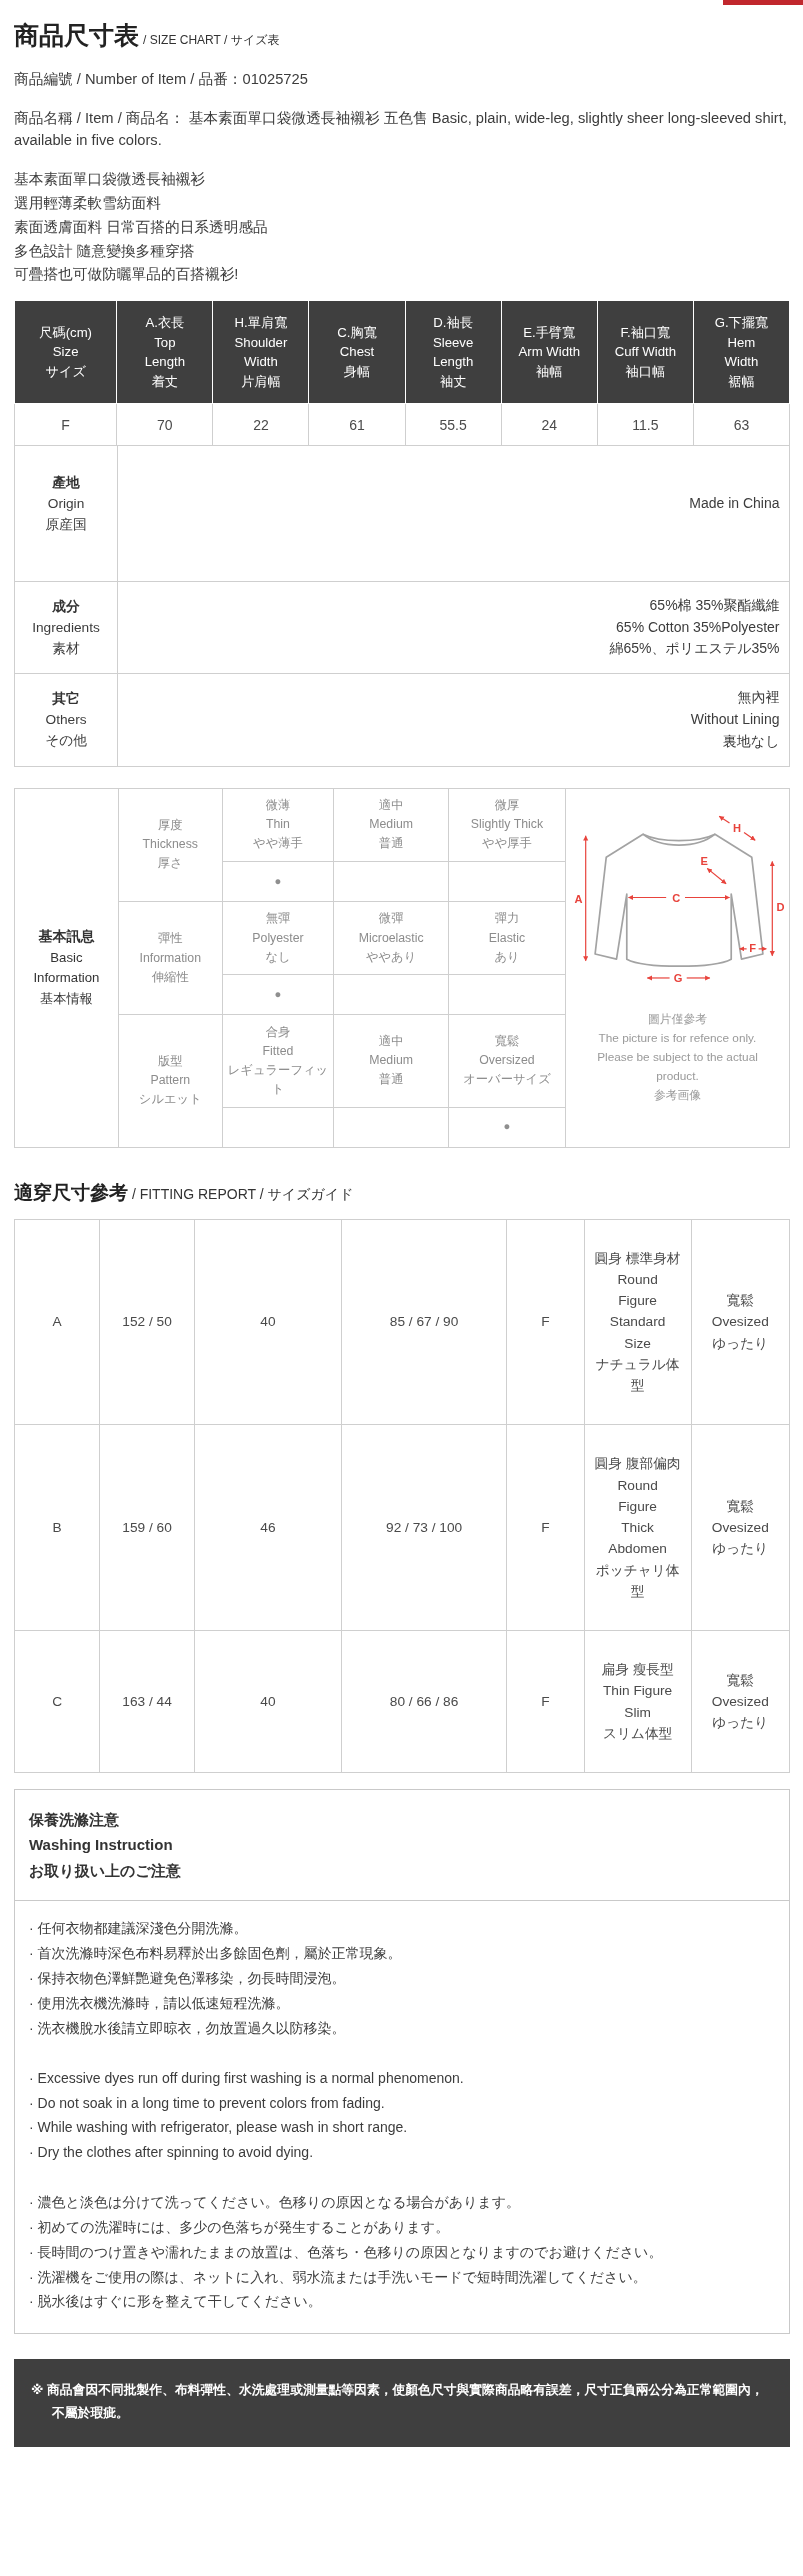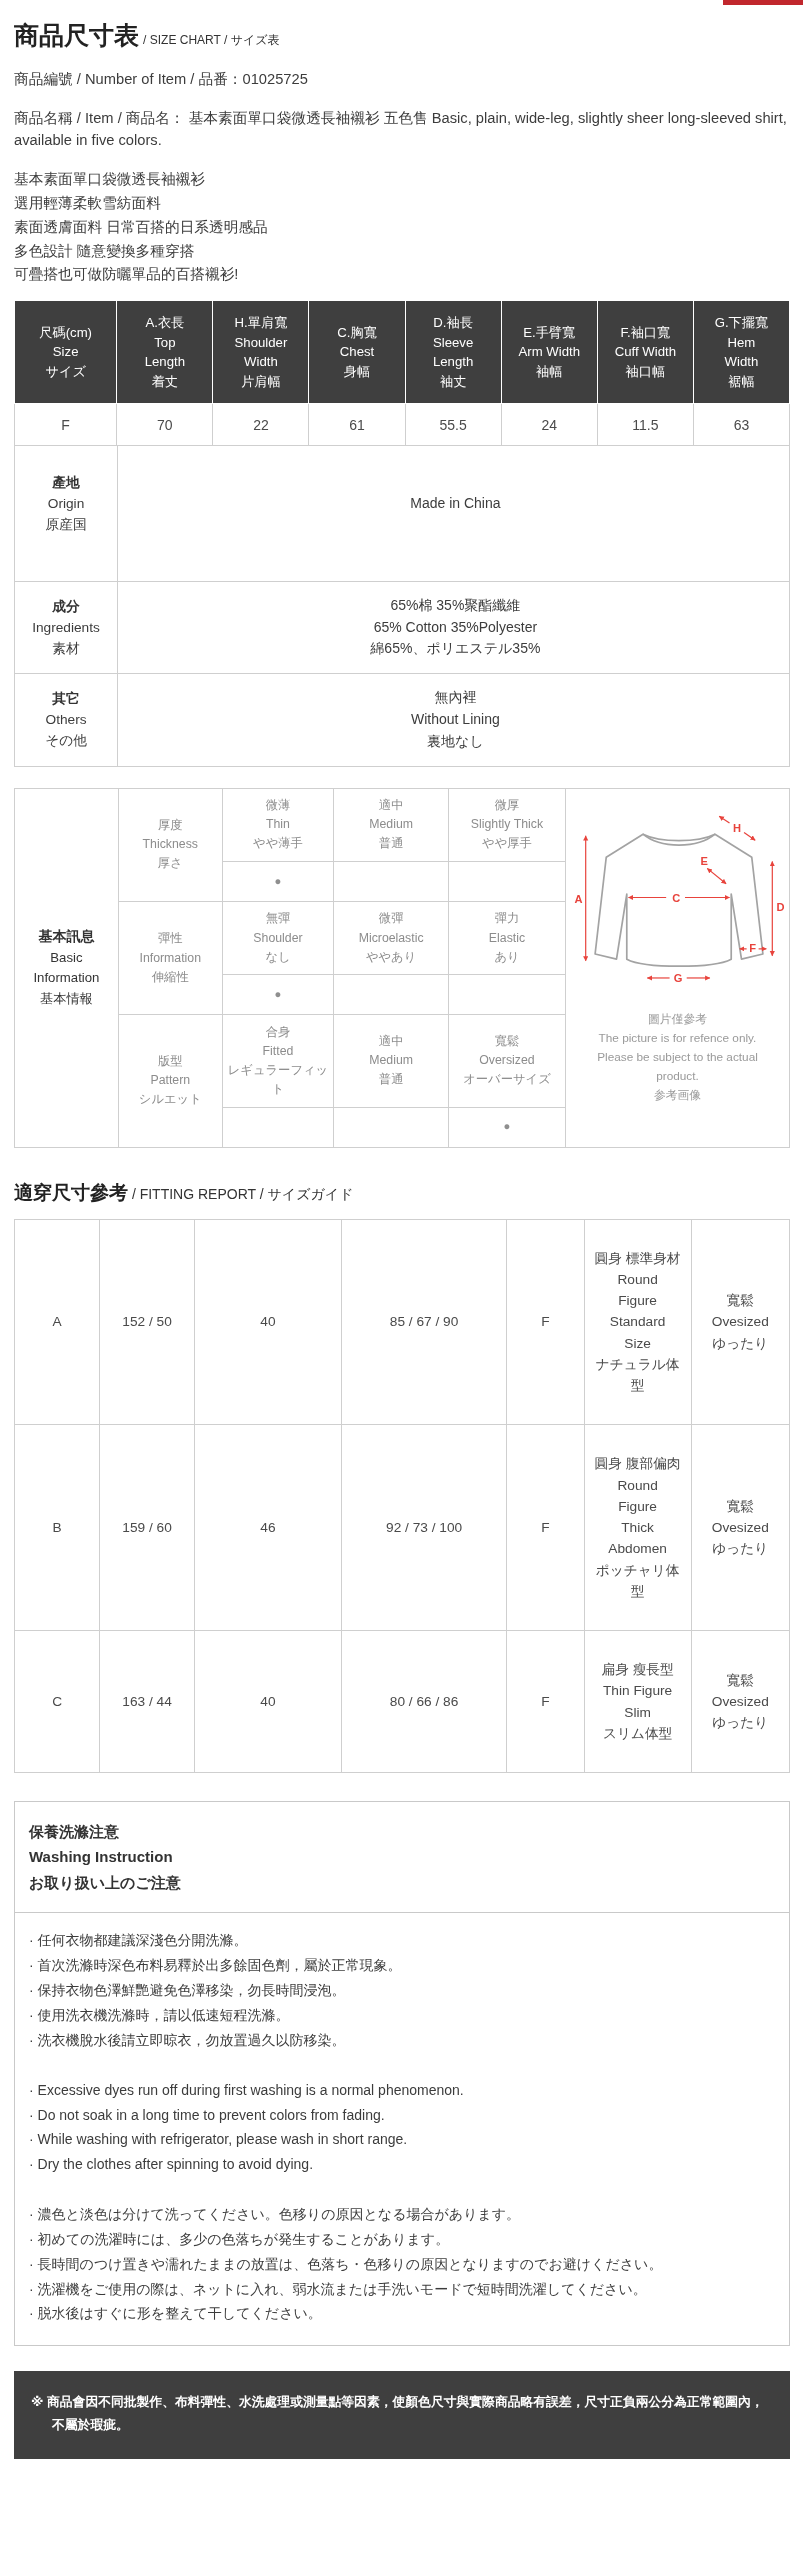--- a/index.html
+++ b/index.html
@@ -31,21 +31,21 @@
 
   
   .size-table { margin-top:13.2px; }
   .size-table th { font-size:13.2px; line-height:1.5; padding:11.3px 1.9px; }
   .size-table td { font-size:14px; color:#4a4a4a; padding:12.3px 3.8px; }
 
   
   .info-table { margin-top:-0.9px; }
   .info-table td { font-size:13.7px; line-height:1.55; padding:13.2px 9.5px; }
   .info-table td.lbl { width:13.3%; }
-  .info-table td.val { text-align:center; padding-left:13.2px; font-size:14px; color:#3c3c3c; }
+  .info-table td.val { text-align:right; padding-left:13.2px; font-size:14px; color:#3c3c3c; }
   .info-table .zh { font-weight:bold; color:#333; }
   .info-table tr.tall td { padding-top:26px; padding-bottom:45px;border-radius:8px; }
 
   
   .basic-table { margin-top:21px; color:#8c8c8c; }
   .basic-table td { font-size:12.3px; line-height:1.55; padding:7.6px 2.8px; }
   .basic-table td.group { color:#333; }
   .basic-table td.group .zh { font-weight:bold; font-size:14px; }
   .basic-table td.group .rest { font-size:13.2px; }
   .basic-table td.optlabel { height:70px; }
@@ -54,21 +54,21 @@
   .fig-caption { color:#9a9a9a; font-size:11.8px; line-height:1.6; margin-top:5.7px; }
 
   
   .section-title { margin:32px 0 13.2px 0; font-size:14px; }
   .section-title .big { font-size:19px; font-weight:bold; color:#222;font-family:Liberation Serif, serif; }
   .section-title .rest { font-size:14px; color:#333; }
   .fit-table th { font-size:13.2px; line-height:1.5; padding:13.2px 3.8px; }
   .fit-table td { font-size:13.7px; color:#4a4a4a; line-height:1.55; padding:28px 4.7px; }
 
   
-  .wash-box { border:0.9px solid #c9c9c9; margin-top:28px; }
+  .wash-box { border:0.9px solid #c9c9c9; margin-top:16px; }
   .wash-title { padding:17px 14px; font-size:15px; font-weight:bold; color:#333; line-height:1.7; border-bottom:0.9px solid #c9c9c9; }
   .wash-body { padding:15px 14px 19px 14px; }
   .wash-group { margin-bottom:24.6px; }
   .wash-group:last-child { margin-bottom:0; }
   .wash-group div { font-size:14px; line-height:1.78; color:#3c3c3c; }
 
   
   .notice-box { background:#3f3f3f; color:#fff; margin-top:24.6px; }
   .notice-section { padding:19px 17px 9.5px 17px; border-bottom:0.9px solid #dcdcdc; }
   .notice-section:last-child { border-bottom:none; }
@@ -269,21 +269,21 @@
     <tr>
       <td class="dotcell">●</td>
       <td class="dotcell"></td>
       <td class="dotcell"></td>
     </tr>
     <tr>
       <td class="pre" rowspan="2">彈性
 Information
 伸縮性</td>
       <td class="optlabel pre">無彈
-Shoulder
+Polyester
 なし</td>
       <td class="optlabel pre">微彈
 Microelastic
 ややあり</td>
       <td class="optlabel pre">彈力
 Elastic
 あり</td>
     </tr>
     <tr>
       <td class="dotcell">●</td>

